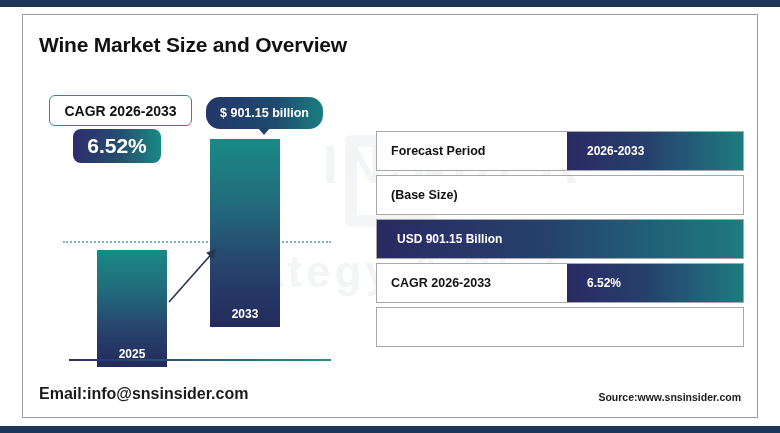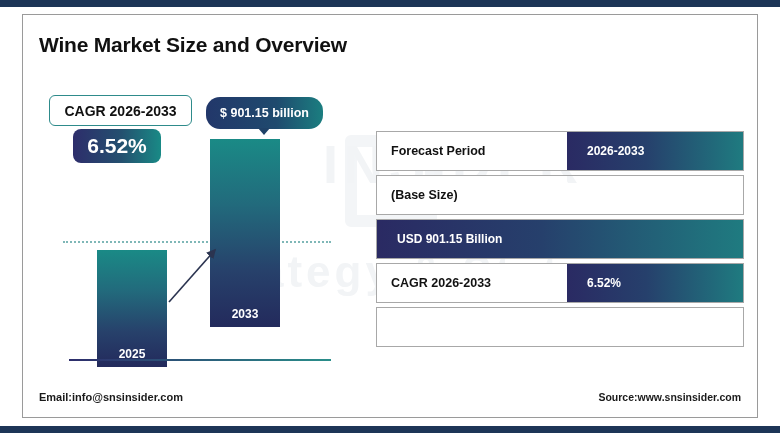--- a/index.html
+++ b/index.html
@@ -120,21 +120,21 @@
     font-size: 12.5px; font-weight: 700; color: #111111;
   }
   .tvalue {
     flex: 1; display: flex; align-items: center; padding-left: 20px;
     background: linear-gradient(90deg, #2a2a63 0%, #26406c 45%, #1f7b80 100%);
     font-size: 12px; font-weight: 700; color: #ffffff;
   }
 
   .footer-left {
     position: absolute; left: 16px; bottom: 14px;
-    font-size: 11px; font-weight: 700; color: #1a1a1a;
+    font-size: 16px; font-weight: 700; color: #1a1a1a;
   }
   .footer-right {
     position: absolute; right: 16px; bottom: 14px;
     font-size: 10.5px; font-weight: 700; color: #1a1a1a; text-align: right;
   }
 </style>
 </head>
 <body>
 
 <div id="root">

